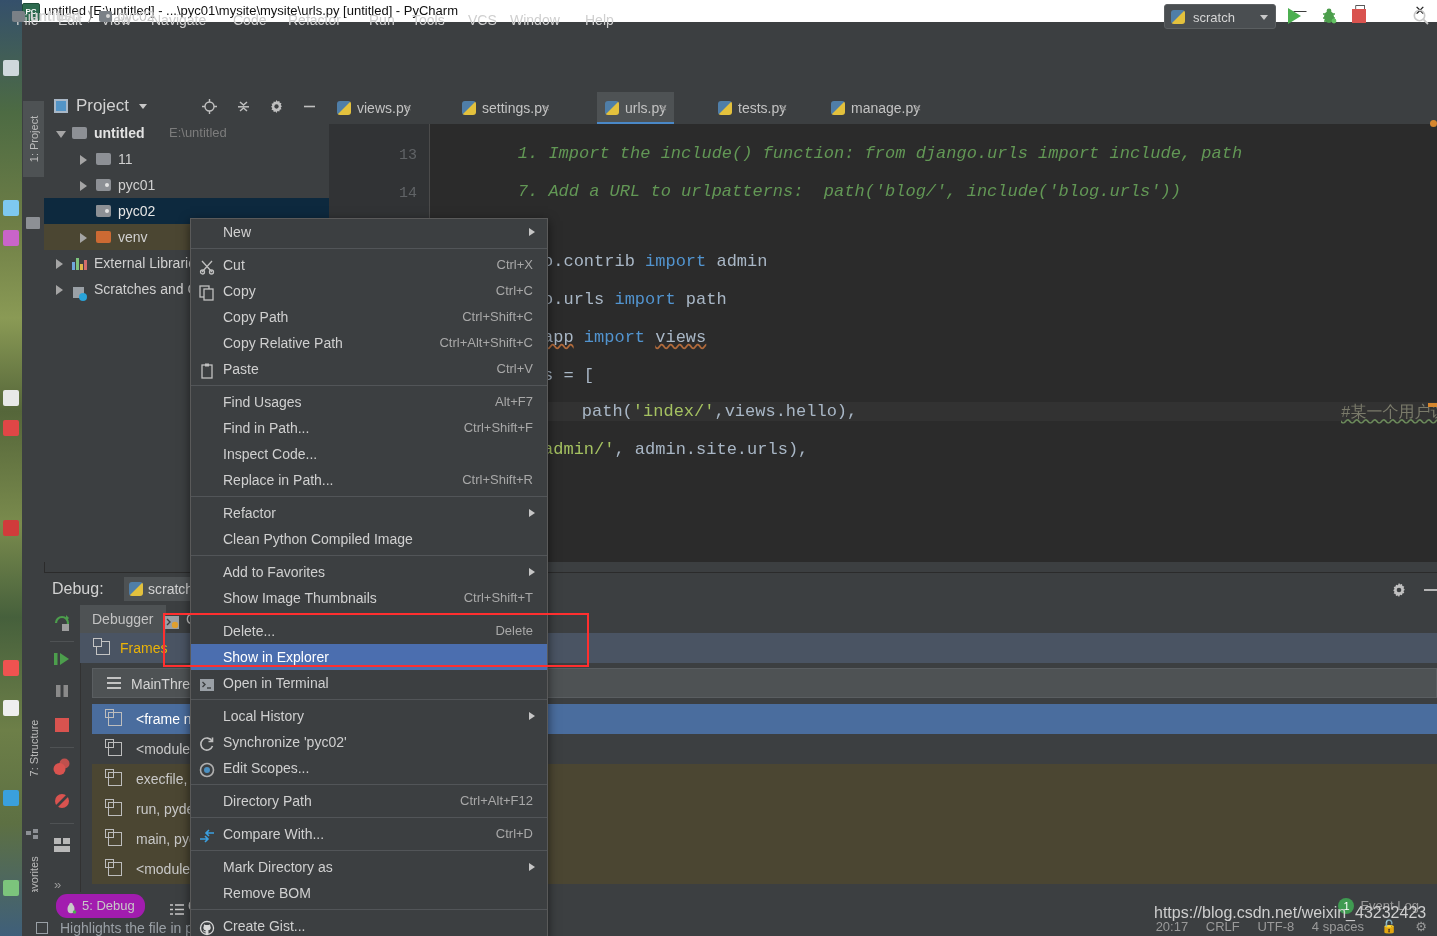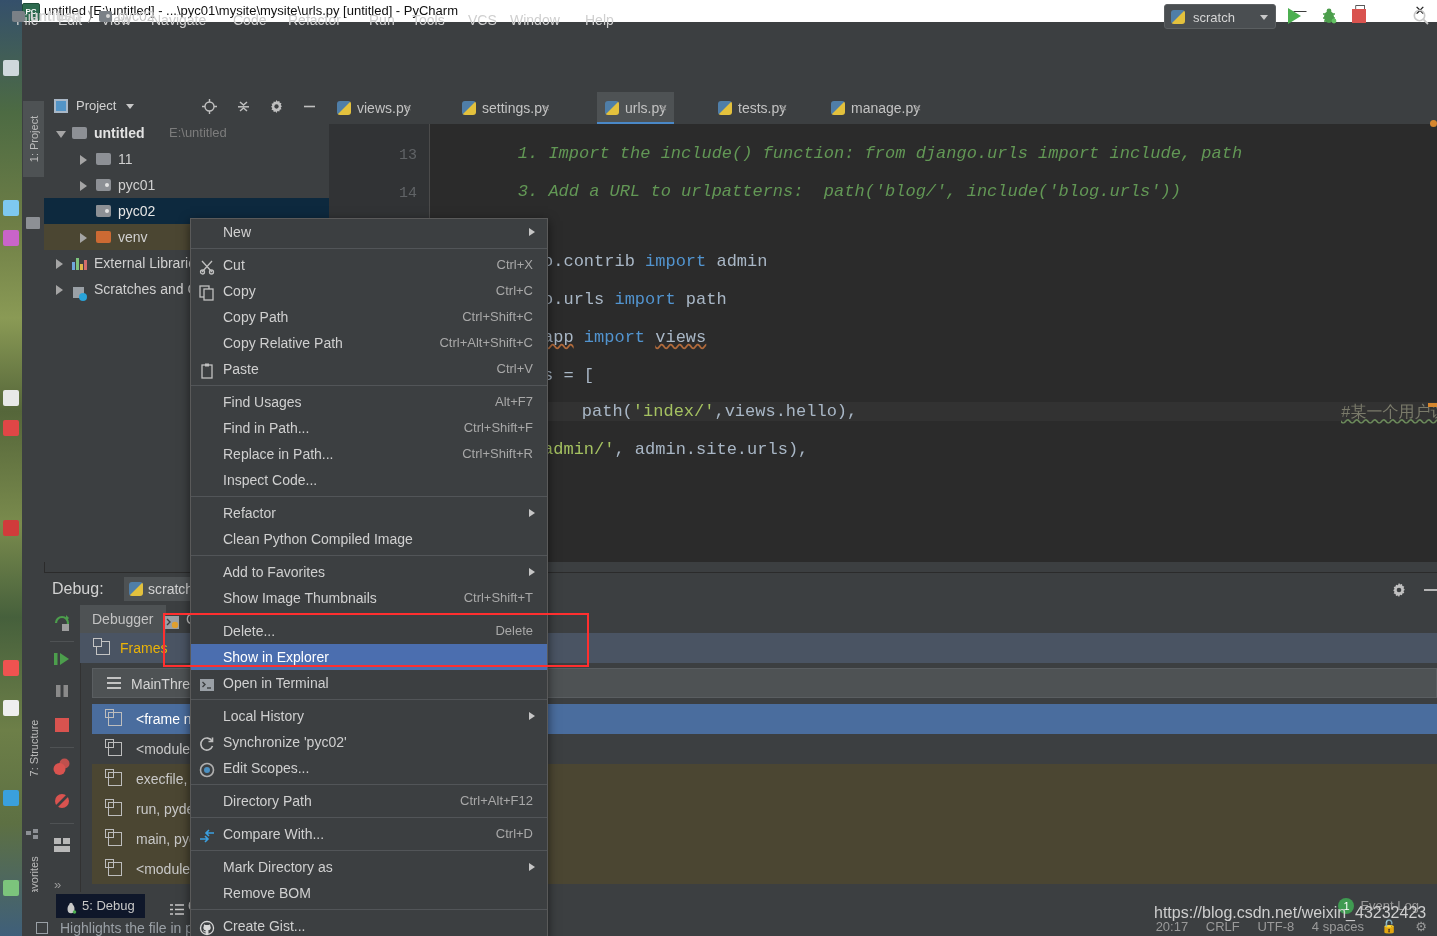--- a/index.html
+++ b/index.html
@@ -73,21 +73,21 @@
     position:absolute;left:-26px;width:76px;height:22px;
     transform:rotate(-90deg);transform-origin:center;
     font-size:11px;color:#bcbcbc;text-align:center;line-height:22px;white-space:nowrap;
   }
   .vtab.sel{background:#4e5254;}
   .strip-ico{position:absolute;left:4px;width:14px;height:12px;background:#8d9095;border-radius:1px;}
 
   
   #projpanel{left:44px;top:92px;width:285px;height:470px;background:#3c3f41;}
   #proj-header{left:0;top:0;width:285px;height:28px;background:#3c3f41;}
-  #proj-title{left:10px;top:5px;height:18px;line-height:18px;color:#d2d2d2;font-size:13px;padding-left:22px;}
+  #proj-title{left:10px;top:5px;height:18px;line-height:18px;color:#d2d2d2;font-size:17px;padding-left:22px;}
   #proj-title .sq{position:absolute;left:0;top:2px;width:14px;height:14px;border:2px solid #a9b7c6;box-sizing:border-box;background:#5394c6;}
   #proj-title .caret{position:absolute;right:-18px;top:7px;border-left:4px solid transparent;border-right:4px solid transparent;border-top:5px solid #c8c8c8;}
   .ph-ico{top:7px;width:15px;height:15px;}
   #ph-locate{left:158px;} #ph-collapse{left:192px;} #ph-gear{left:225px;} #ph-hide{left:258px;}
 
   #tree{left:0;top:28px;width:285px;}
   .tnode{position:relative;height:26px;line-height:26px;white-space:nowrap;font-size:14px;color:#d0d0d0;cursor:default;}
   .tnode .arrow{position:absolute;top:9px;width:0;height:0;border-top:5px solid transparent;border-bottom:5px solid transparent;border-left:7px solid #a5a5a5;}
   .tnode .arrow.open{border-left:5px solid transparent;border-right:5px solid transparent;border-top:7px solid #a5a5a5;border-bottom:none;top:11px;}
   .tnode .fldr{position:absolute;top:7px;width:15px;height:12px;background:#8d9095;border-radius:1px 2px 2px 2px;}
@@ -153,21 +153,21 @@
 
   .frow{position:absolute;left:48px;width:1345px;height:30px;line-height:30px;font-size:14px;color:#c8c8c8;padding-left:44px;white-space:nowrap;box-sizing:border-box;}
   .frow.sel{background:#4a6d9e;color:#ffffff;}
   .frow.tan{background:#4b4632;}
   .frow .fico{position:absolute;left:16px;top:8px;width:14px;height:14px;border:1.5px solid #bdbdbd;box-sizing:border-box;}
   .frow .fico:after{content:"";position:absolute;left:-4px;top:-4px;width:9px;height:9px;border:1.5px solid #bdbdbd;box-sizing:border-box;}
 
   
   #bottombar{left:22px;top:892px;width:1415px;height:28px;background:#3c3f41;}
   .bbtn{position:absolute;top:2px;height:24px;line-height:24px;font-size:13px;color:#c8c8c8;padding:0 10px 0 26px;white-space:nowrap;}
-  .bbtn.active{background:#0f172a;}
+  .bbtn.active{background:#a21caf;border-radius:11px;}
   #eventlog{position:absolute;right:18px;top:2px;height:24px;line-height:24px;font-size:13px;color:#9a9a9a;padding-left:22px;}
   #eventlog .badge{position:absolute;left:0;top:4px;width:16px;height:16px;border-radius:50%;background:#3f9b51;color:#fff;font-size:11px;line-height:16px;text-align:center;}
 
   
   #statusbar{left:22px;top:920px;width:1415px;height:16px;background:#3c3f41;}
   #status-hint{left:38px;top:0;height:16px;line-height:16px;font-size:14px;color:#9aa0a6;white-space:nowrap;}
   #status-hint-ico{left:14px;top:2px;width:12px;height:12px;border:1.5px solid #9aa0a6;box-sizing:border-box;}
   #status-right{position:absolute;right:10px;top:-2px;height:18px;line-height:18px;font-size:13px;color:#9a9a9a;white-space:nowrap;}
   #status-right span{margin-left:14px;}
 
@@ -367,21 +367,21 @@
     <div class="etab" style="left:494px;"><span class="pyico"></span><span>manage.py</span><span class="x">×</span></div>
   </div>
 
   <div class="abs" id="gutter">
     <div class="lnum" style="top:23px;">13</div>
     <div class="lnum" style="top:61px;">14</div>
   </div>
 
   <div class="abs" id="code">
     <div class="cline doc" style="top:20px;left:48px;">    1. Import the include() function: from django.urls import include, path</div>
-    <div class="cline doc" style="top:58px;left:48px;">    3. Add a URL to urlpatterns:  path('blog/', include('blog.urls'))</div>
+    <div class="cline doc" style="top:58px;left:48px;">    7. Add a URL to urlpatterns:  path('blog/', include('blog.urls'))</div>
     <div class="cline doc" style="top:94px;left:12px;">"""</div>
     <div class="cline" style="top:128px;left:12px;"><span class="kw">from</span> django.contrib <span class="kw">import</span> admin</div>
     <div class="cline" style="top:166px;left:12px;"><span class="kw">from</span> django.urls <span class="kw">import</span> path</div>
     <div class="cline" style="top:204px;left:12px;"><span class="kw">from</span> <span class="wave">helloapp</span> <span class="kw">import</span> <span class="wave">views</span></div>
     <div class="cline" style="top:242px;left:12px;">urlpatterns = [</div>
     <div class="cline hl" style="top:278px;left:12px;">    path(<span class="str">'index/'</span>,views.hello),</div>
     <div class="cline" style="top:316px;left:12px;">    path(<span class="str">'admin/'</span>, admin.site.urls),</div>
     <div class="cline cmt2 wave-g" style="top:278px;left:912px;font-size:16px;">#某一个用户访问的url，views.hello处</div>
   </div>
 
@@ -580,25 +580,25 @@
 
   <div class="ci">
       <span class="txt">Find Usages</span>
       <span class="acc">Alt+F7</span>
     </div>
   <div class="ci">
       <span class="txt">Find in Path...</span>
       <span class="acc">Ctrl+Shift+F</span>
     </div>
   <div class="ci">
+      <span class="txt">Inspect Code...</span>
+    </div>
+  <div class="ci">
       <span class="txt">Replace in Path...</span>
       <span class="acc">Ctrl+Shift+R</span>
-    </div>
-  <div class="ci">
-      <span class="txt">Inspect Code...</span>
     </div>
   <div class="cisep"></div>
 
   <div class="ci">
       <span class="txt">Refactor</span>
       <span class="sub"></span>
     </div>
   <div class="ci">
       <span class="txt">Clean Python Compiled Image</span>
     </div>

